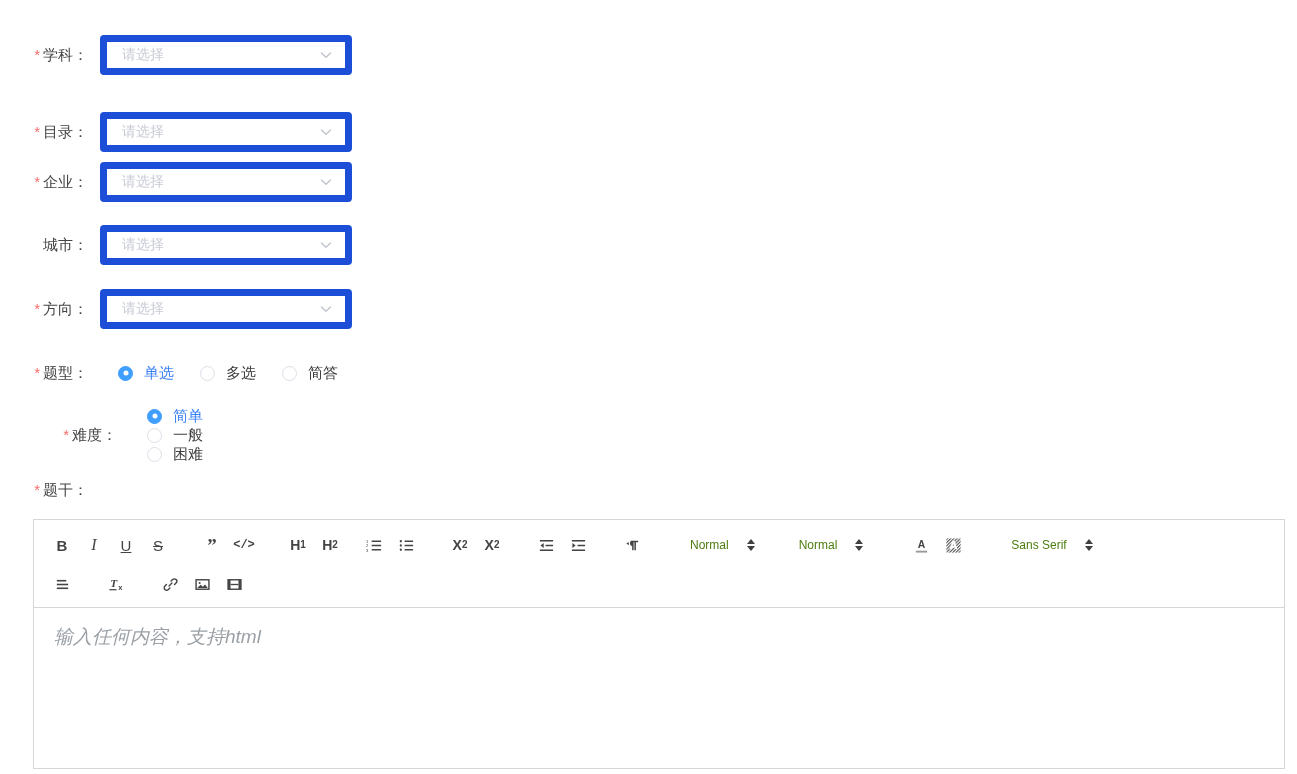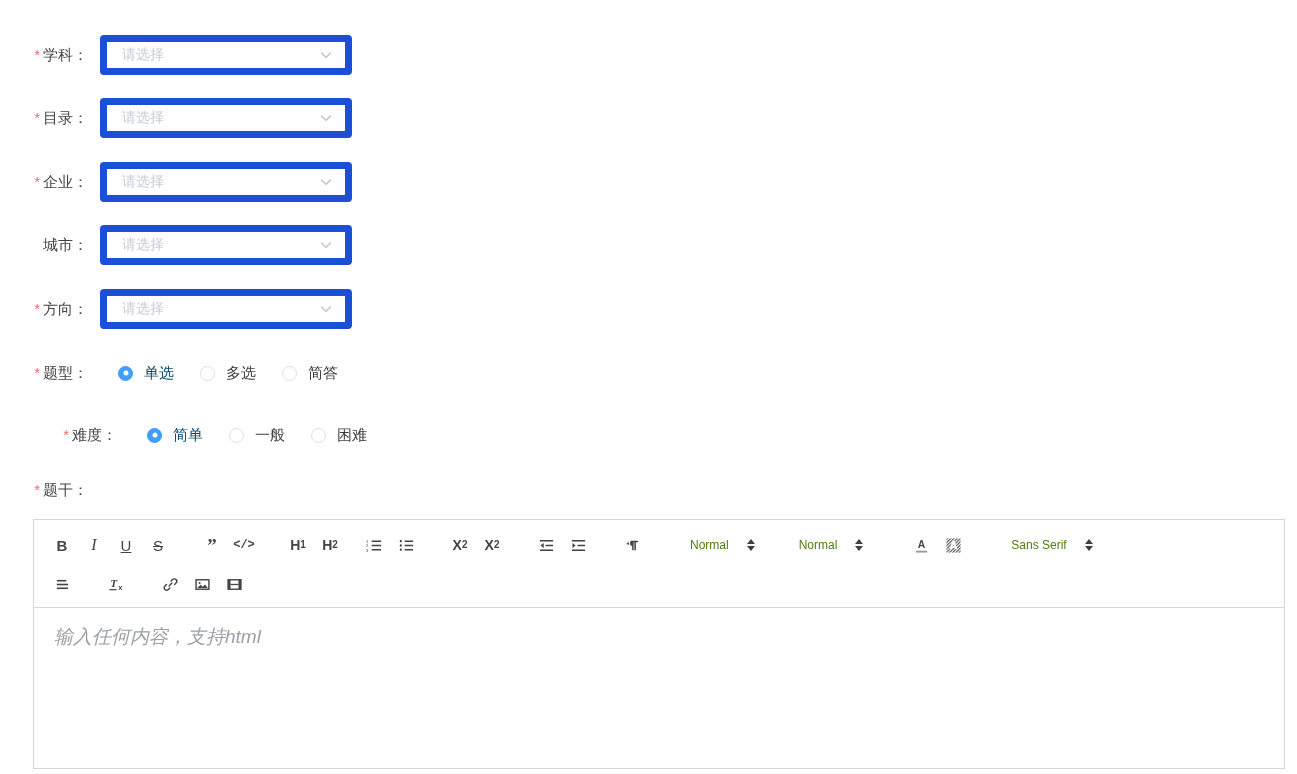--- a/index.html
+++ b/index.html
@@ -114,21 +114,21 @@
     top: 50%;
     transform: translate(-50%, -50%);
   }
   .radio-label {
     margin-left: 11px;
     font-size: 15px;
     color: #3d3d3d;
     white-space: nowrap;
   }
   .radio-item.checked .radio-label {
-    color: #0c4a6e;
+    color: #3b82f6;
   }
 
   
   .editor-label {
     position: absolute;
     left: 0;
     top: 481px;
     width: 100px;
     text-align: right;
     padding-right: 12px;
@@ -235,21 +235,21 @@
       <span class="req-star">*</span><span>学科：</span>
     </div>
     <div class="select-box">
       <span class="select-placeholder">请选择</span>
       <svg class="select-arrow" viewBox="0 0 16 16">
         <path d="M3.5 6 L8 10.3 L12.5 6" fill="none" stroke="#c0c4cc" stroke-width="1.4" stroke-linecap="round" stroke-linejoin="round"></path>
       </svg>
     </div>
   </div>
 
-  <div class="form-row" style="top:98px;">
+  <div class="form-row" style="top:112px;">
     <div class="form-label">
       <span class="req-star">*</span><span>目录：</span>
     </div>
     <div class="select-box">
       <span class="select-placeholder">请选择</span>
       <svg class="select-arrow" viewBox="0 0 16 16">
         <path d="M3.5 6 L8 10.3 L12.5 6" fill="none" stroke="#c0c4cc" stroke-width="1.4" stroke-linecap="round" stroke-linejoin="round"></path>
       </svg>
     </div>
   </div>
@@ -307,21 +307,21 @@
         <span class="radio-circle"></span>
         <span class="radio-label">简答</span>
       </div>
     </div>
   </div>
 
   <div class="form-row" style="top:415px;padding-left:29px;">
     <div class="form-label">
       <span class="req-star">*</span><span>难度：</span>
     </div>
-    <div class="radio-group" style="margin-left:18px;">
+    <div class="radio-group" style="margin-left:18px;flex-direction:column;">
       <div class="radio-item checked">
         <span class="radio-circle"></span>
         <span class="radio-label">简单</span>
       </div>
       <div class="radio-item">
         <span class="radio-circle"></span>
         <span class="radio-label">一般</span>
       </div>
       <div class="radio-item">
         <span class="radio-circle"></span>

